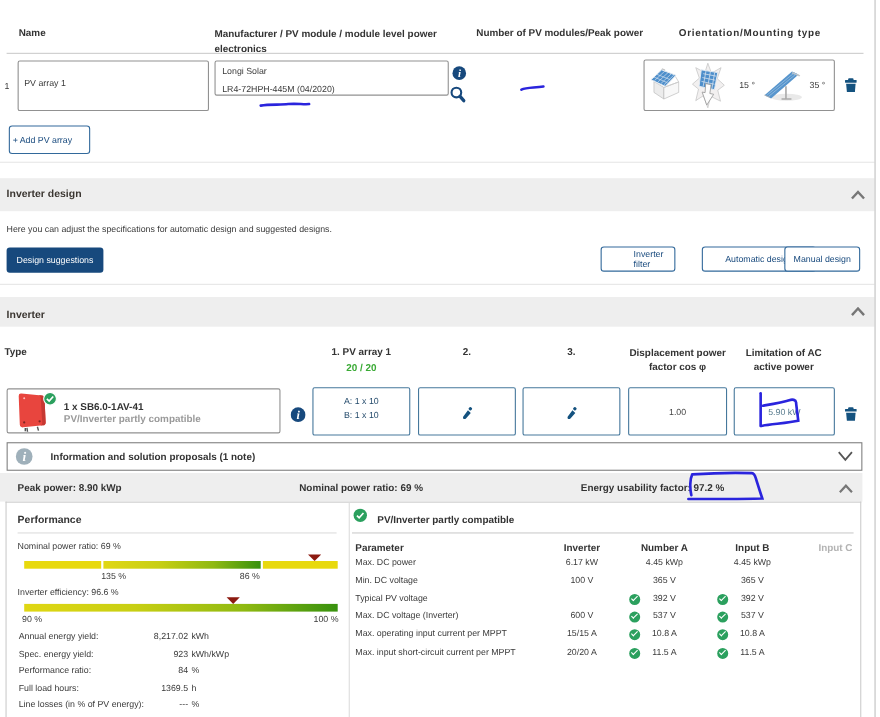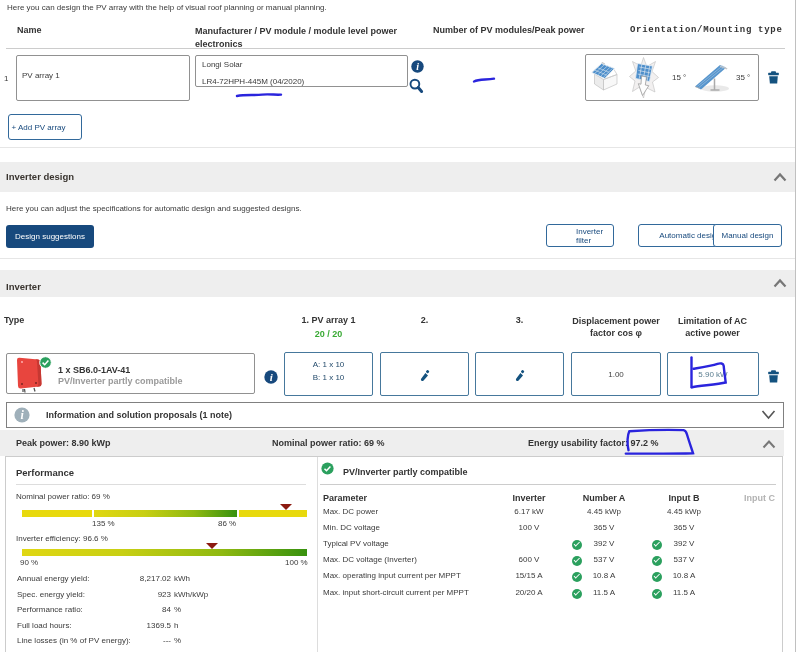--- a/index.html
+++ b/index.html
@@ -11,26 +11,25 @@
 .band { background:#eeeeee; }
 .inbox { border:1px solid #919191; border-radius:2px; background:#fff; }
 .bluebox { border:1px solid #46789c; border-radius:2px; background:#fff; position:absolute; top:352px; height:44px; display:flex; align-items:center; justify-content:center; }
 .btn-o { border:1px solid #32699b; border-radius:3px; background:#fff; color:#17497d; display:flex; align-items:center; justify-content:center; position:absolute; }
 svg { display:block; }
 </style>
 </head>
 <body>
 <div id="page">
 
-  <div class="abs" style="left:7px; top:3px;">Here you can design the PV array with the help of visual roof planning or manual planning.</div>
 
   <div class="abs b" style="left:17px; top:24.5px;">Name</div>
   <div class="abs b" style="left:195px; top:24.5px; line-height:13px;">Manufacturer / PV module / module level power<br>electronics</div>
   <div class="abs b" style="left:433px; top:24.5px;">Number of PV modules/Peak power</div>
-  <div class="abs b" style="left:630px; top:24.5px; letter-spacing:0.7px;font-family:Liberation Mono, monospace;">Orientation/Mounting type</div>
+  <div class="abs b" style="left:617px; top:24.5px; letter-spacing:0.7px;">Orientation/Mounting type</div>
   <div class="abs" style="left:6px; top:48px; width:779px; height:1px; background:#cccccc;"></div>
 
   <div class="abs" style="left:4px; top:73.5px;">1</div>
   <div class="abs inbox" style="left:16px; top:55px; width:174px; height:46px; display:flex; align-items:center; padding-left:5px; padding-bottom:6px;">PV array 1</div>
   <div class="abs inbox" style="left:195px; top:55px; width:213px; height:32px; padding:0 16px 0 6px; line-height:17px;">Longi Solar<br>LR4-72HPH-445M (04/2020)</div>
 
   <svg class="abs" style="left:411px; top:60px;" width="13" height="13" viewBox="0 0 13 13">
       <circle cx="6.5" cy="6.5" r="6.2" fill="#17497d"></circle>
       <text x="6.7" y="10" font-family="Liberation Serif" font-style="italic" font-weight="bold" font-size="10" fill="#fff" text-anchor="middle">i</text>
     </svg>

